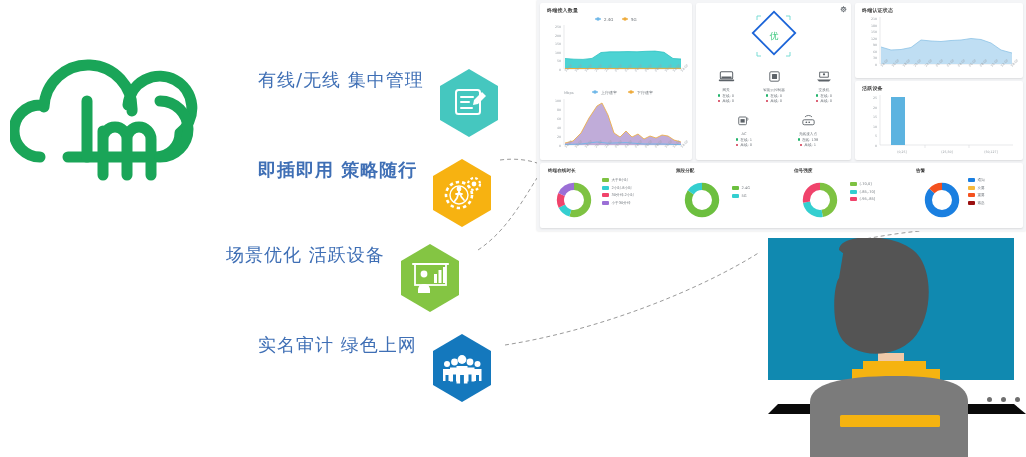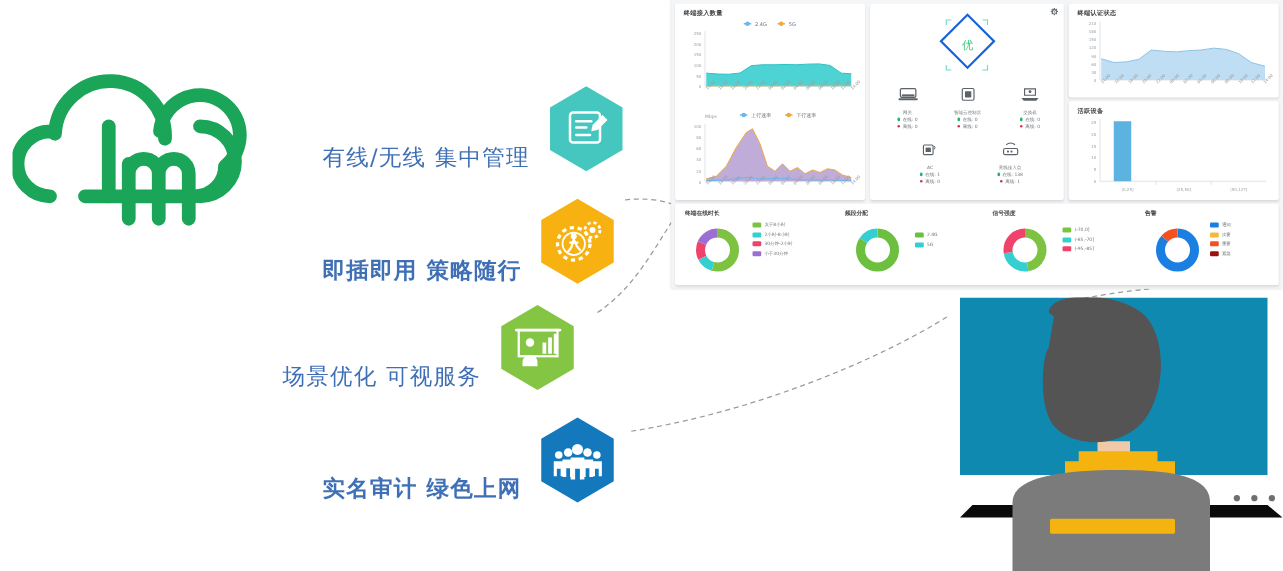--- a/index.html
+++ b/index.html
@@ -8,35 +8,35 @@
     background:#ffffff;
     font-family:"Liberation Sans","DejaVu Sans",sans-serif;
     overflow:hidden;position:relative;
   }
   .stage{position:absolute;left:0;top:0;width:1026px;height:457px;}
 
   
   .cloud-logo{position:absolute;left:10px;top:35px;width:245px;height:150px;}
 
   
-  .feature{position:absolute;display:flex;align-items:flex-end;}
+  .feature{position:absolute;display:flex;align-items:flex-start;}
   .feature .flabel{
     color:#3f6fb5;font-size:18px;letter-spacing:1px;white-space:nowrap;
     font-family:"DejaVu Sans","Liberation Sans",sans-serif;
   }
   .hexwrap{position:relative;width:62px;height:70px;margin-left:14px;flex:0 0 auto;}
   .hex{
     position:absolute;left:0;top:0;width:62px;height:70px;
   }
   .hexicon{position:absolute;left:0;top:0;width:62px;height:70px;}
 
   .f1{left:258px;top:68px;}
   .f2{left:258px;top:158px;font-weight:bold;}
   .f3{left:226px;top:243px;}
-  .f4{left:258px;top:333px;font-weight:bold;}
+  .f4{left:258px;top:333px;}
 
   
   .connector{position:absolute;left:0;top:0;width:1026px;height:457px;pointer-events:none;}
 
   
   .dashboard{
     position:absolute;left:537px;top:0px;width:489px;height:231px;
     background:#f4f5f7;
     box-shadow:0 0 2px rgba(0,0,0,.12);
   }
@@ -135,21 +135,21 @@
         <circle cx="28" cy="37" r="9" fill="none" stroke="#ffffff" stroke-width="1.4"></circle>
         <circle cx="28" cy="31" r="2.4" fill="#ffffff"></circle>
         <path d="M28,33.5 L26,40 L23,44 M28,33.5 L30.5,39 L33,42 M25,36 L31,36" stroke="#ffffff" stroke-width="1.8" fill="none" stroke-linecap="round"></path>
         <circle cx="43" cy="26" r="6" fill="none" stroke="#ffffff" stroke-width="2.2" stroke-dasharray="2.6,2.2"></circle>
         <circle cx="43" cy="26" r="2.4" fill="#ffffff"></circle>
       </svg>
     </div>
   </div>
 
   <div class="feature f3">
-    <span class="flabel">场景优化 可视服务</span>
+    <span class="flabel">场景优化 活跃设备</span>
     <div class="hexwrap">
       <svg class="hex" viewBox="0 0 62 70">
         <polygon points="31,1 60,18 60,52 31,69 2,52 2,18" fill="#84c543"></polygon>
       </svg>
       <svg class="hexicon" viewBox="0 0 62 70">
         <rect x="16" y="21" width="31" height="21" fill="none" stroke="#ffffff" stroke-width="1.8"></rect>
         <line x1="14" y1="21" x2="49" y2="21" stroke="#ffffff" stroke-width="2.2" stroke-linecap="round"></line>
         <rect x="35" y="31" width="3" height="9" fill="#ffffff"></rect>
         <rect x="39.5" y="27" width="3" height="13" fill="#ffffff"></rect>
         <rect x="44" y="24" width="3" height="16" fill="#ffffff"></rect>

